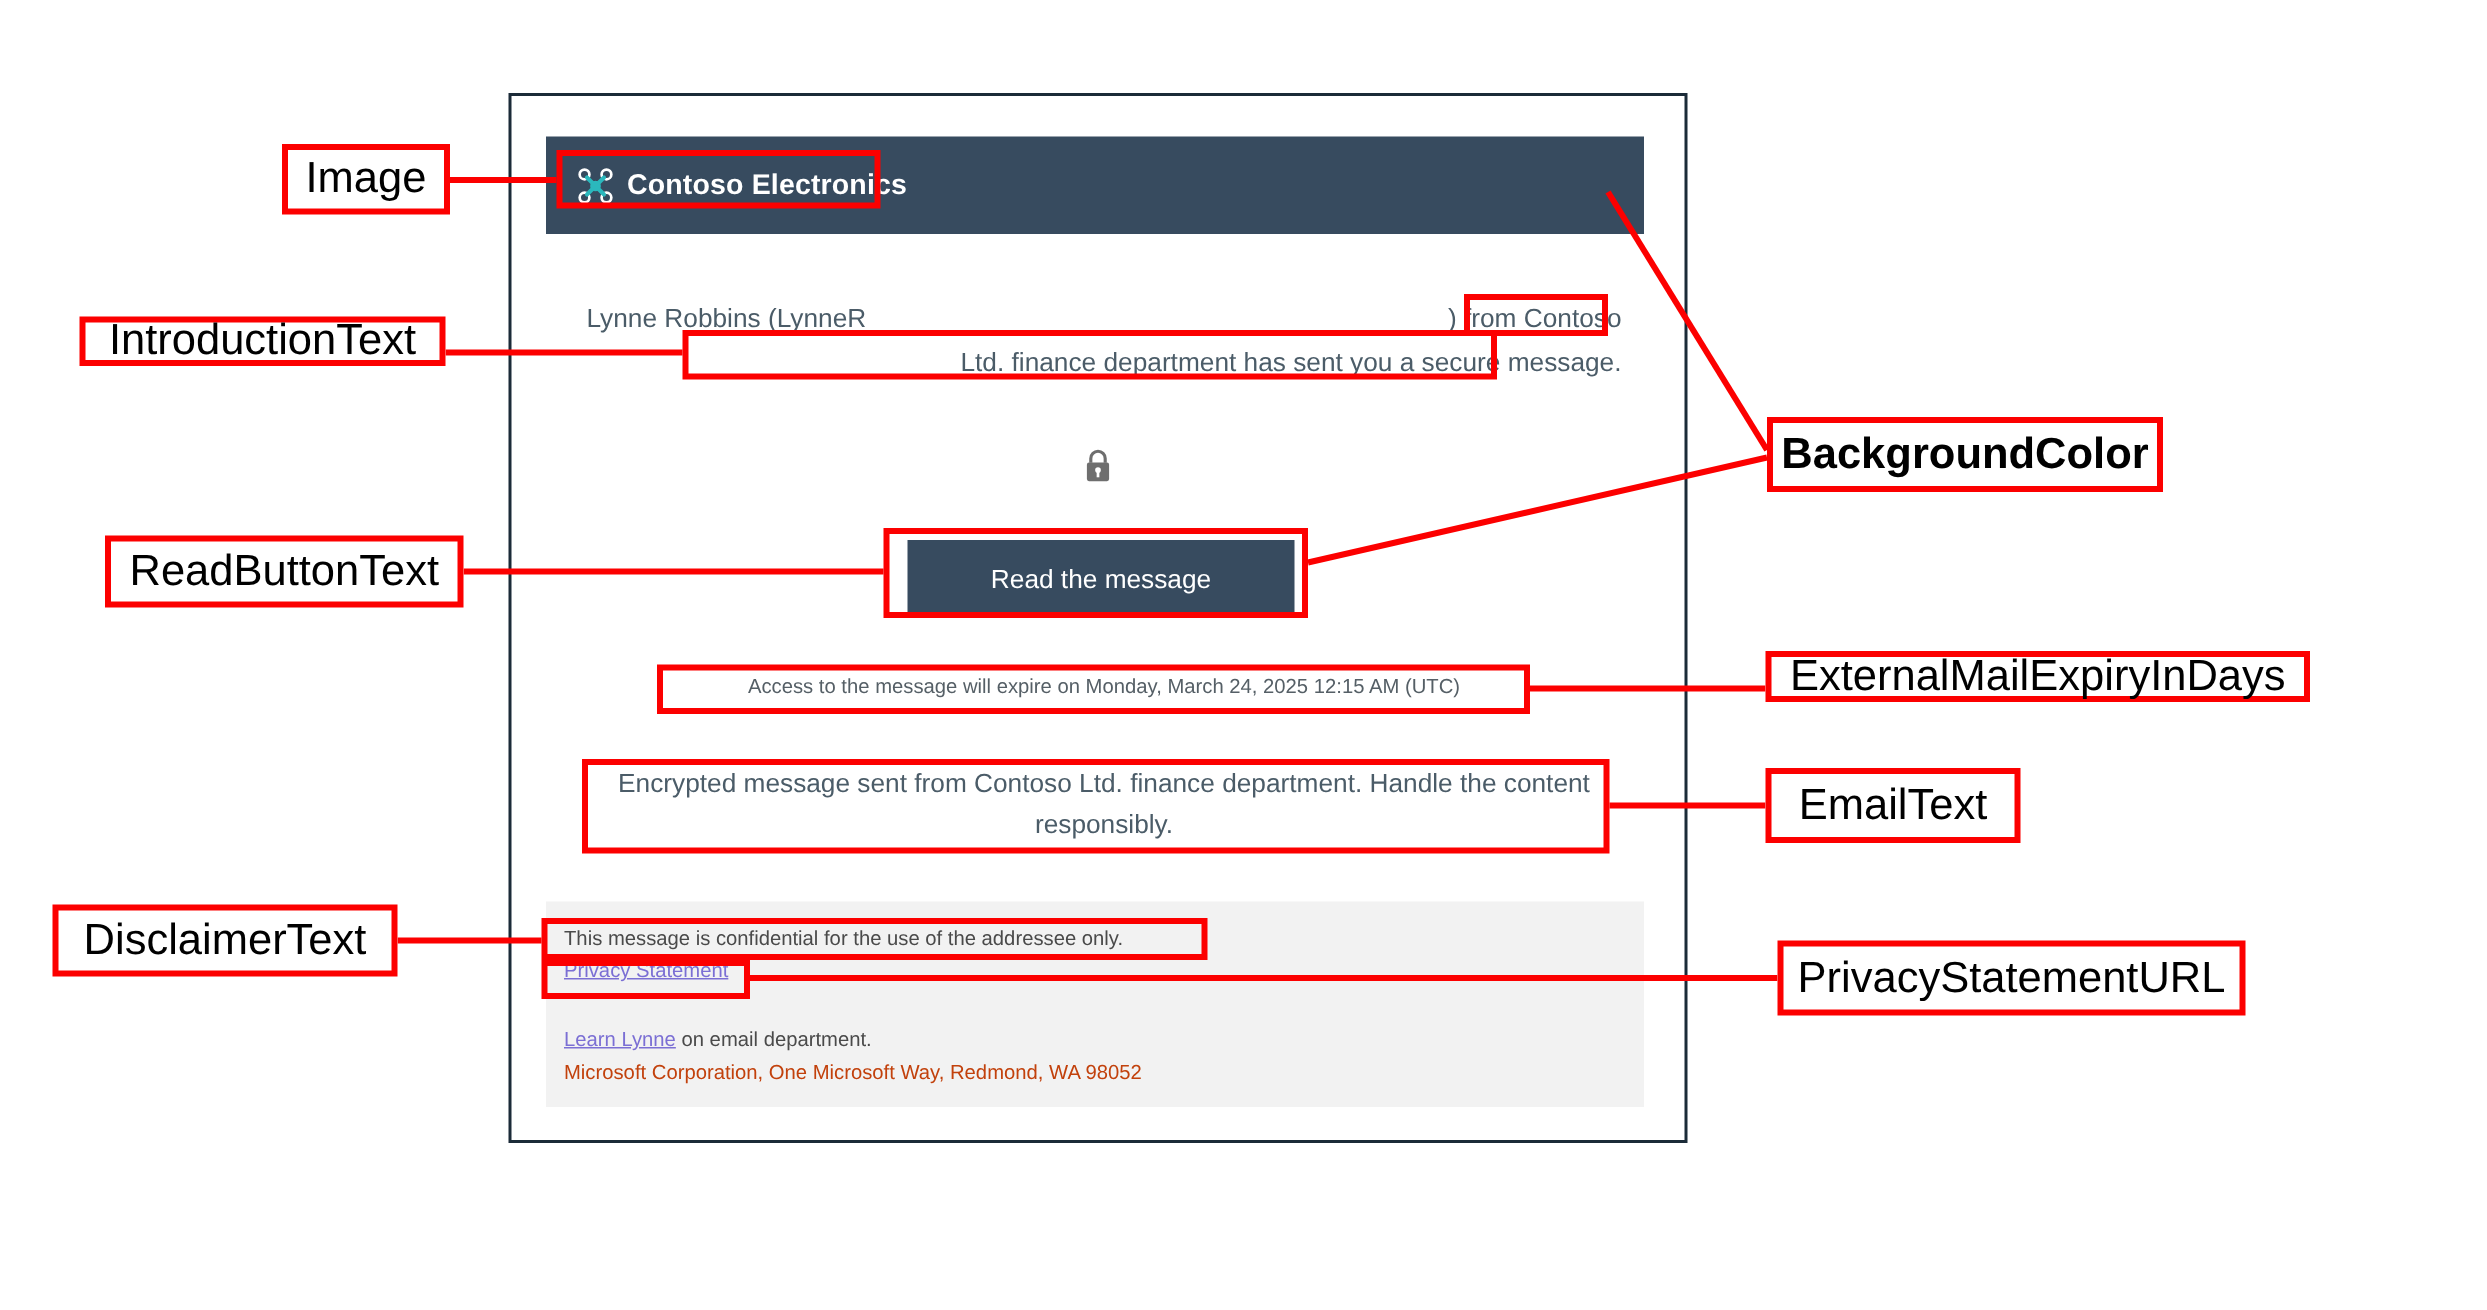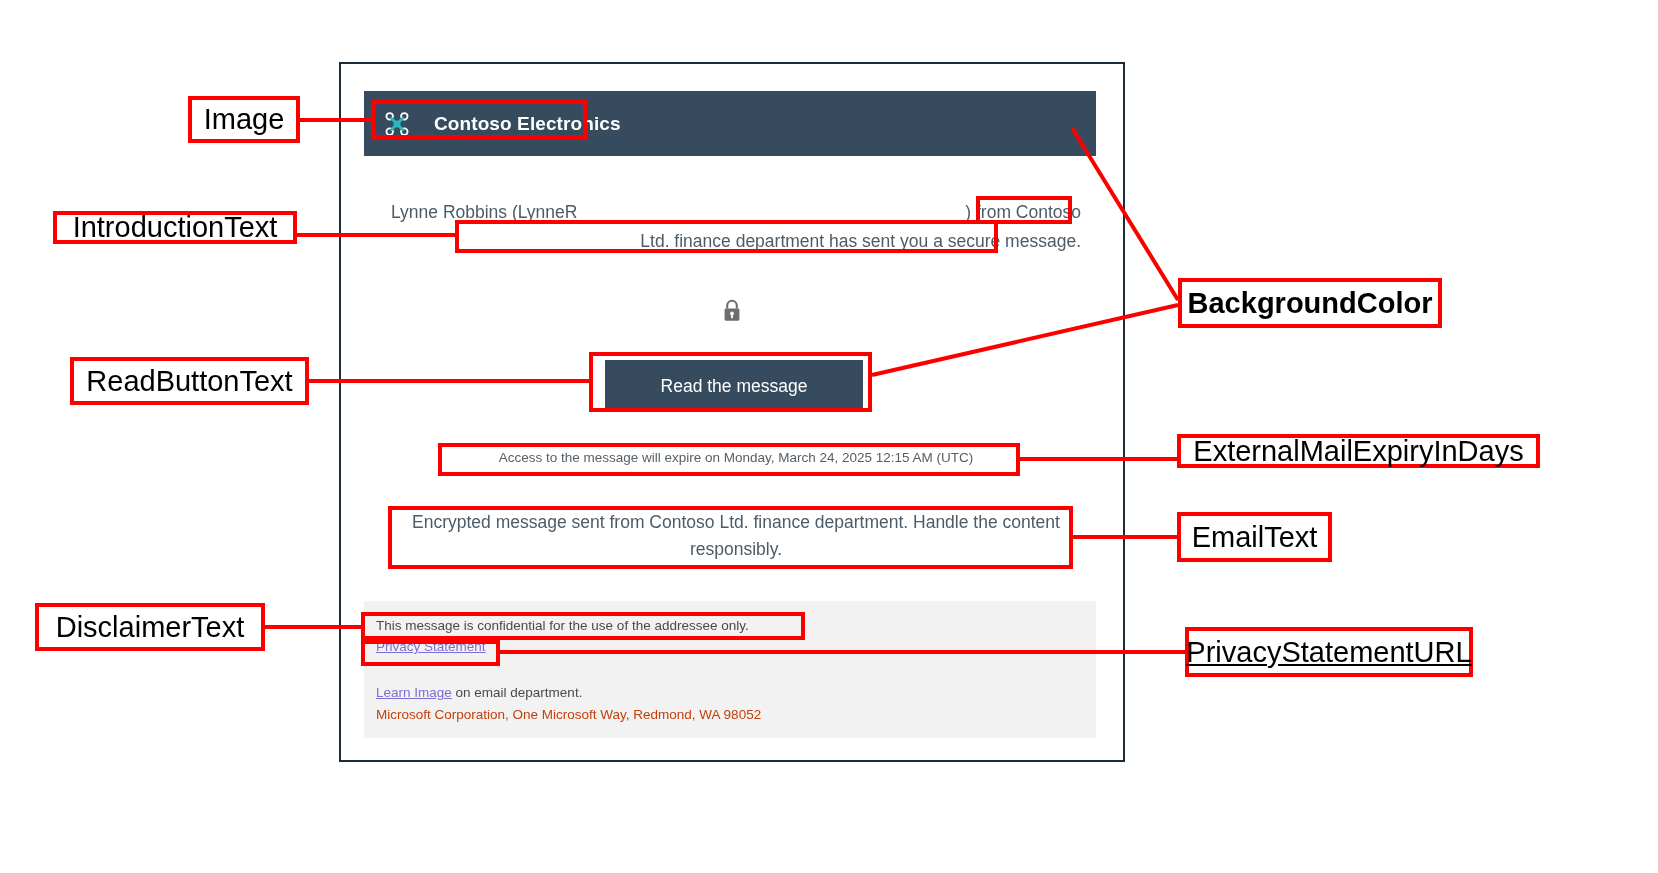--- a/index.html
+++ b/index.html
@@ -47,21 +47,21 @@
     width: 26px;
     height: 26px;
     flex: 0 0 26px;
     display: block;
   }
   .logo-text {
     color: #ffffff;
     font-size: 19px;
     font-weight: bold;
     letter-spacing: 0.1px;
-    margin-left: 24px;
+    margin-left: 8px;
     white-space: nowrap;
   }
 
   .intro-block {
     position: absolute;
     left: 50px;
     top: 134px;
     width: 690px;
     text-align: center;
     color: #4b5c68;
@@ -233,21 +233,21 @@
     <button class="read-button">Read the message</button>
 
     <div class="expiry-text">Access to the message will expire on Monday, March 24, 2025 12:15 AM (UTC)</div>
 
     <div class="email-body-text">Encrypted message sent from Contoso Ltd. finance department. Handle the content responsibly.</div>
 
     <div class="footer">
       <div class="footer-disclaimer">This message is confidential for the use of the addressee only.</div>
       <a class="footer-link">Privacy Statement</a>
       <div class="footer-spacer"></div>
-      <div class="footer-learn"><a>Learn Image</a><span> on email department.</span></div>
+      <div class="footer-learn"><a>Learn Lynne</a><span> on email department.</span></div>
       <div class="footer-address">Microsoft Corporation, One Microsoft Way, Redmond, WA 98052</div>
     </div>
   </div>
 
   <svg class="leaders">
     <g stroke="#fc0000" stroke-width="4" fill="none">
 
       <line x1="300" y1="120" x2="371" y2="120"></line>
 
       <line x1="297" y1="235" x2="455" y2="235"></line>
@@ -282,17 +282,17 @@
   <div class="anno-box" style="left:53px; top:211px; width:244px; height:33px;">IntroductionText</div>
 
   <div class="anno-box" style="left:70px; top:357px; width:239px; height:48px;">ReadButtonText</div>
 
   <div class="anno-box" style="left:35px; top:603px; width:230px; height:48px;">DisclaimerText</div>
 
   <div class="anno-box" style="left:1178px; top:278px; width:264px; height:50px;font-weight:bold;">BackgroundColor</div>
 
   <div class="anno-box" style="left:1177px; top:434px; width:363px; height:34px;">ExternalMailExpiryInDays</div>
 
-  <div class="anno-box" style="left:1177px; top:512px; width:155px; height:50px;">EmailText</div>
-
-  <div class="anno-box" style="left:1185px; top:627px; width:288px; height:50px;text-decoration:underline;">PrivacyStatementURL</div>
+  <div class="anno-box" style="left:1177px; top:512px; width:170px; height:50px;">EmailText</div>
+
+  <div class="anno-box" style="left:1185px; top:627px; width:312px; height:50px;">PrivacyStatementURL</div>
 
 </div>
 
 </body></html>

